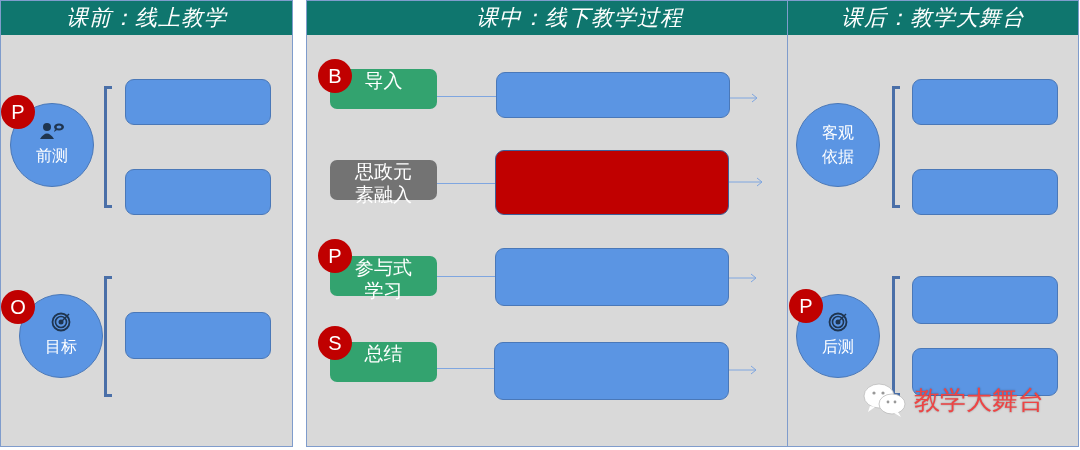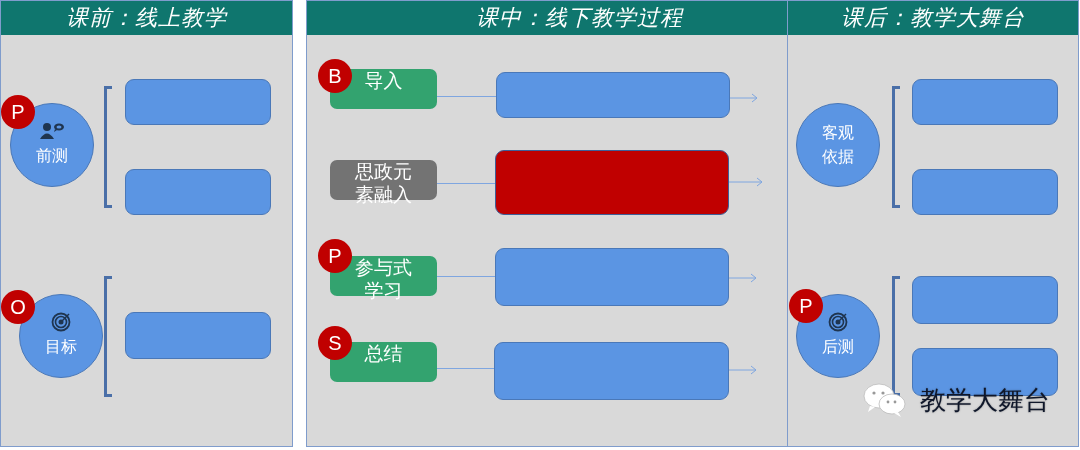--- a/index.html
+++ b/index.html
@@ -51,22 +51,22 @@
     position:absolute; width:107px; height:40px; border-radius:7px;
     background:#33a36f; color:#ffffff; font-size:19px; line-height:23px;
     display:flex; justify-content:center; text-align:center;
     z-index:2;
   }
   .stage.red { background:#737373; }
   .connector { position:absolute; height:1px; background:#7fa6e0; z-index:1; }
   .arrow { position:absolute; z-index:1; }
   .watermark {
     position:absolute; left:862px; top:382px;
-    display:flex; align-items:center; gap:12px;
-    color:#0f172a; font-size:26px;
+    display:flex; align-items:center; gap:6px;
+    color:#ef4444; font-size:26px;
     text-shadow:0 0 2px rgba(0,0,0,0.35);
     z-index:5;
   }
 </style>
 </head>
 <body>
 
 <div class="panel" style="left:0;width:293px;">
   <div class="panel-header">课前：线上教学</div>
 </div>

